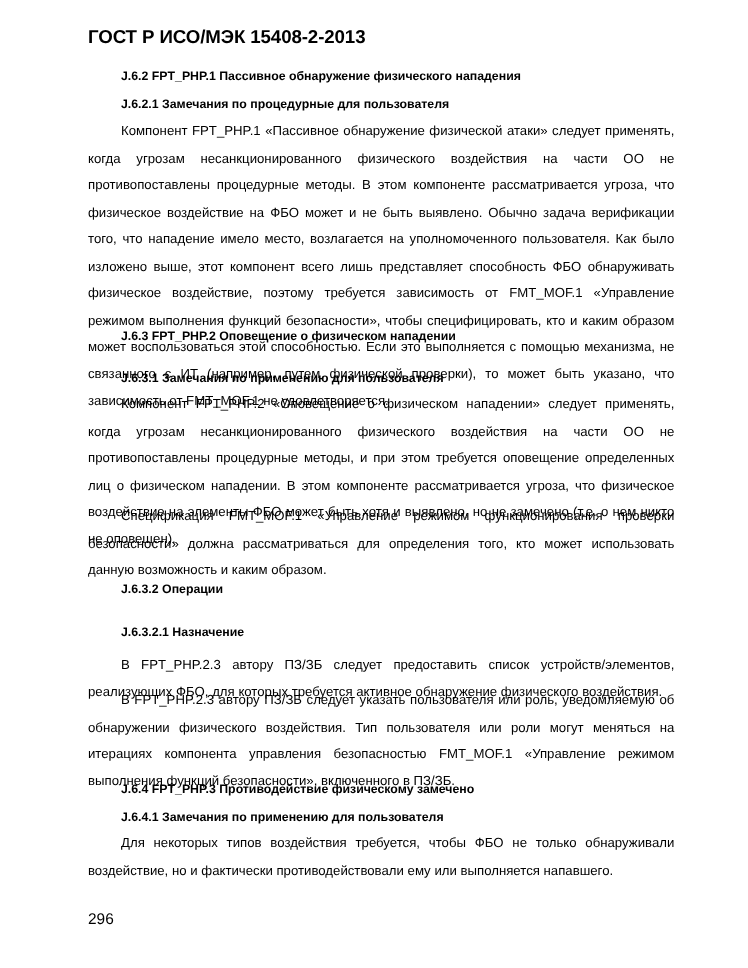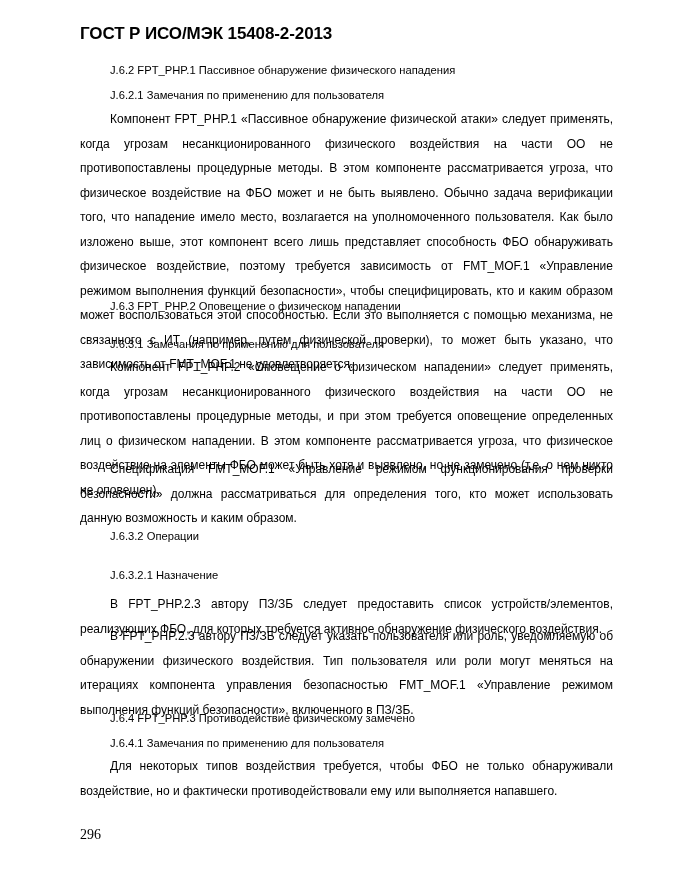--- a/index.html
+++ b/index.html
@@ -1,32 +1,32 @@
 <!DOCTYPE html>
 <html><head>
   <meta charset="utf-8">
   <style>
     html, body { margin: 0; padding: 0; background: #ffffff; }
     body { width: 680px; height: 880px; position: relative; overflow: hidden;
            font-family: "Liberation Sans", sans-serif; color: #000; }
     .page { position: absolute; left: 80px; top: 0; width: 533px; }
     .doc-title { position: absolute; top: 24px; left: 0; font-size: 17px; font-weight: bold; letter-spacing: -0.1px; }
-    .h { position: absolute; left: 30px; font-size: 11.2px; font-weight: normal; white-space: nowrap; }
+    .h { position: absolute; left: 30px; font-size: 11.2px; font-weight: bold; white-space: nowrap; }
     .p { position: absolute; left: 0; width: 533px; font-size: 12px; line-height: 24.5px;
          text-align: justify; text-indent: 30px; hyphens: manual; }
-    .page-num { position: absolute; left: 0; top: 827px; font-size: 14px; font-family: Liberation Serif, serif; }
+    .page-num { position: absolute; left: 0; top: 827px; font-size: 14px; }
   </style>
 </head>
 <body>
 
 <div class="page">
   <div class="doc-title">ГОСТ Р ИСО/МЭК 15408-2-2013</div>
 
   <div class="h" style="top:64px">J.6.2  FPT_PHP.1 Пассивное обнаружение физического нападения</div>
-  <div class="h" style="top:89px">J.6.2.1  Замечания по применению для пользователя</div>
+  <div class="h" style="top:89px">J.6.2.1  Замечания по процедурные для пользователя</div>
   <div class="p" style="top:107px">Компонент FPT_PHP.1 «Пассивное обнаружение физической атаки» следует применять, когда угрозам несанкционированного физического воздействия на части ОО не противопоставлены процедурные методы. В этом компоненте рассматривается угроза, что физическое воздействие на ФБО может и не быть выявлено. Обычно задача верификации того, что нападение имело место, возлагается на уполномоченного пользователя. Как было изложено выше, этот компонент всего лишь представляет способность ФБО обнаруживать физическое воздействие, поэтому требуется зависимость от FMT_MOF.1 «Управление режимом выполнения функций безопасности», чтобы специфицировать, кто и каким образом может воспользоваться этой способностью. Если это выполняется с помощью механизма, не связанного с ИТ (например, путем физической проверки), то может быть указано, что зависимость от FMT_MOF.1 не удовлетворяется.</div>
 
   <div class="h" style="top:300px">J.6.3  FPT_PHP.2 Оповещение о физическом нападении</div>
   <div class="h" style="top:338px">J.6.3.1  Замечания по применению для пользователя</div>
   <div class="p" style="top:355px">Компонент FPT_PHP.2 «Оповещение о физическом нападении» следует применять, когда угрозам несанкционированного физического воздействия на части ОО не противопоставлены процедурные методы, и при этом требуется оповещение определенных лиц о физическом нападении. В этом компоненте рассматривается угроза, что физическое воздействие на элементы ФБО может быть хотя и выявлено, но не замечено (т.е. о нем никто не оповещен).</div>
   <div class="p" style="top:457px">Спецификация FMT_MOF.1 «Управление режимом функционирования проверки безопасности» должна рассматриваться для определения того, кто может использовать данную возможность и каким образом.</div>
 
   <div class="h" style="top:530px">J.6.3.2  Операции</div>
   <div class="h" style="top:569px">J.6.3.2.1  Назначение</div>
   <div class="p" style="top:592px">В FPT_PHP.2.3 автору ПЗ/ЗБ следует предоставить список устройств/элементов, реализующих ФБО, для которых требуется активное обнаружение физического воздействия.</div>

